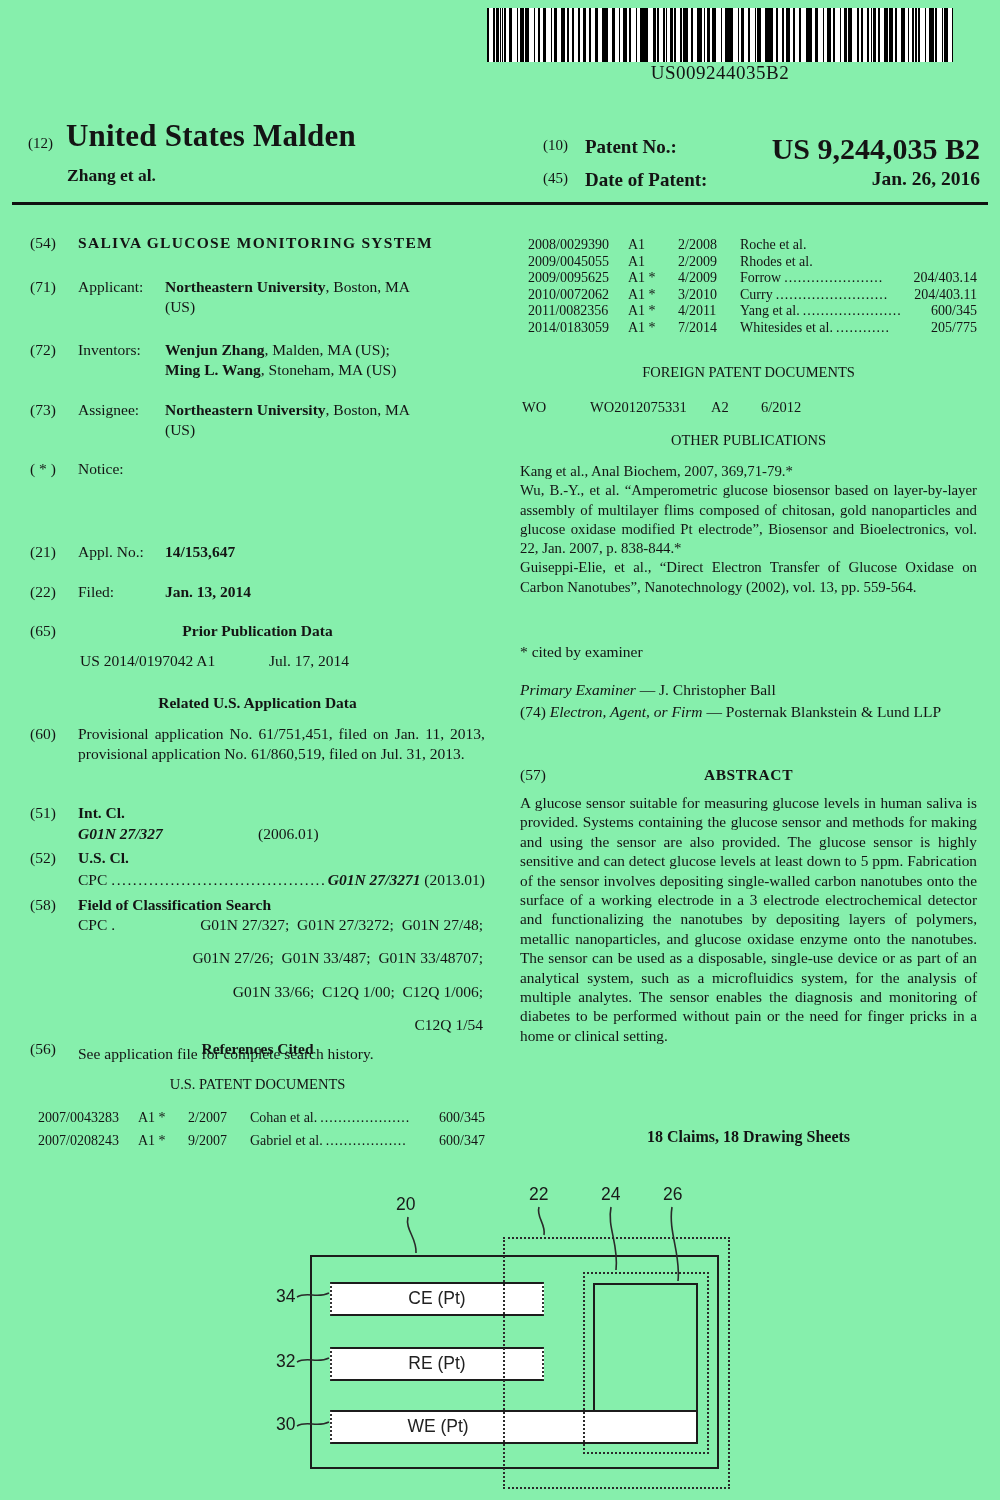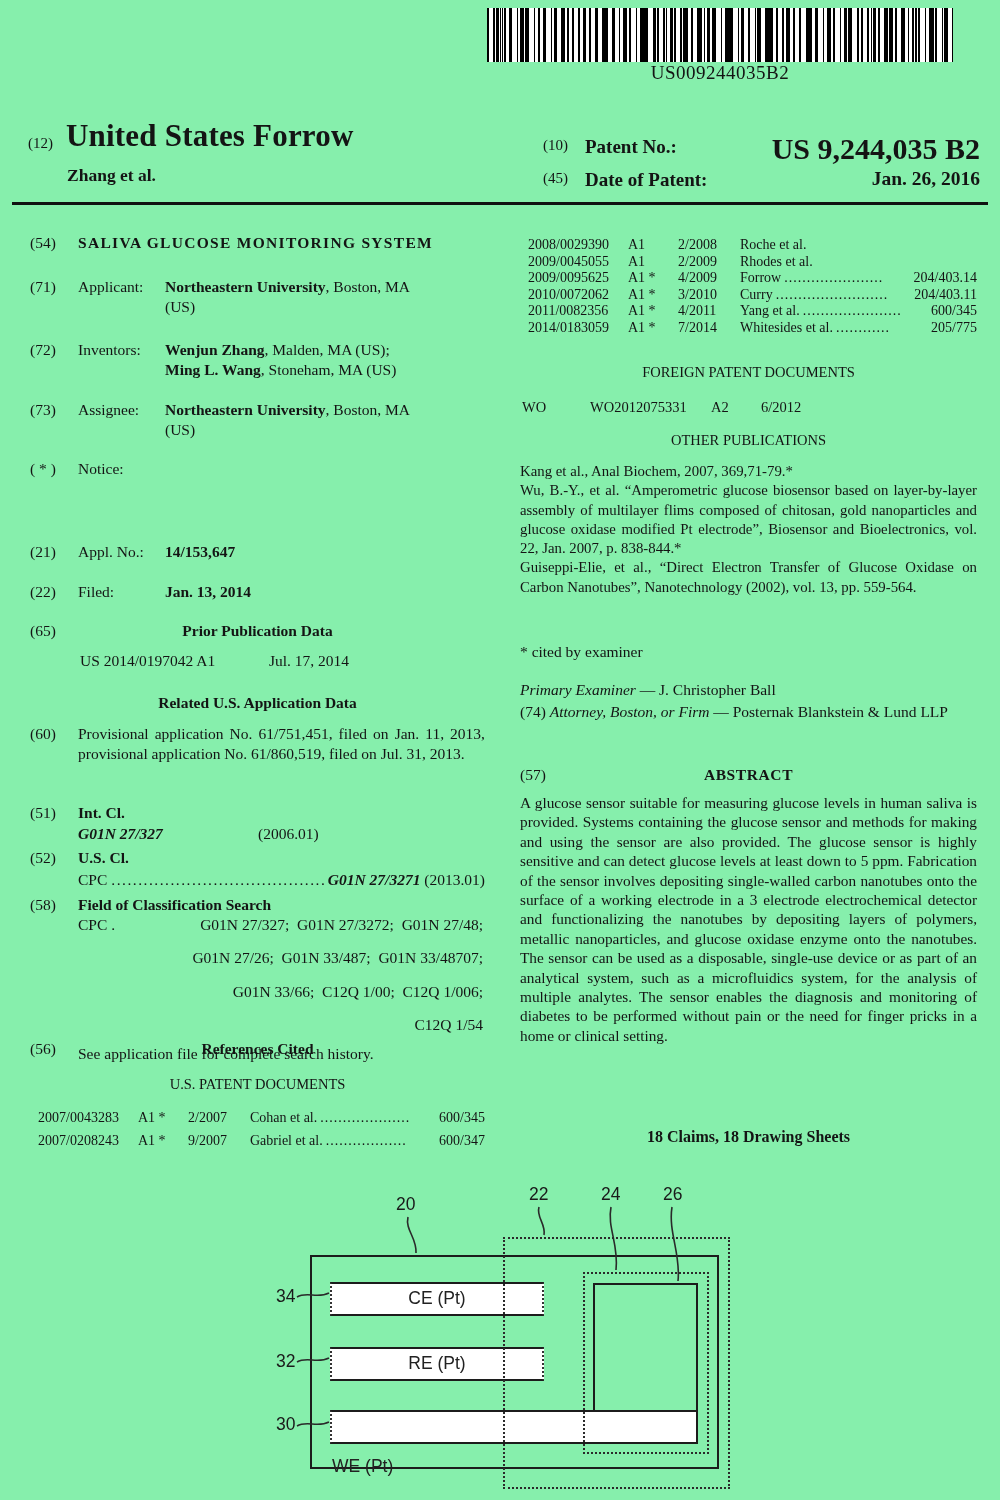--- a/index.html
+++ b/index.html
@@ -60,34 +60,34 @@
   
   .fig{left:0;top:0;width:1000px;height:1500px;font-family:"Liberation Sans","DejaVu Sans",sans-serif;}
   .fig > div{position:absolute;box-sizing:border-box;}
   .rect20{left:310px;top:1255px;width:409px;height:214px;border:2.5px solid #1c1c1c;}
   .rect22{left:503px;top:1237px;width:227px;height:252px;border:2px dotted #2a2a2a;}
   .rect24{left:583px;top:1272px;width:126px;height:182px;border:2px dotted #2a2a2a;}
   .rect26{left:593px;top:1283px;width:105px;height:161px;border:2.5px solid #1c1c1c;}
   .bar{height:34px;background:#fff;border:2.5px solid #1c1c1c;border-left:2px dotted #333;
        font-size:17.5px;line-height:29px;text-align:center;color:#222;}
   .bar.dr{border-right:2px dotted #333;}
-  .welab{position:absolute;left:0;top:0;width:212px;text-align:left;line-height:29px;margin-top:40px;}
+  .welab{position:absolute;left:0;top:0;width:212px;text-align:center;line-height:29px;}
   .figlab{position:absolute;font-size:17.5px;color:#1a1a1a;}
   .leaders{position:absolute;left:0;top:0;pointer-events:none;}
 </style>
 </head>
 <body>
 
 <div class="page">
 
   <div class="abs barcode"></div>
   <div class="abs barcode-text">US009244035B2</div>
 
   <span class="abs hnum" style="left:28px;top:135px;">(12)</span>
-  <span class="abs htitle" style="left:66px;top:118px;">United States Forrow</span>
+  <span class="abs htitle" style="left:66px;top:118px;">United States Malden</span>
   <span class="abs hsub" style="left:67px;top:165px;">Zhang et al.</span>
 
   <div class="abs hrow" style="left:543px;top:136px;">
     <span class="hnum">(10)</span>
     <span class="hlabel">Patent No.:</span>
     <span class="hval1">US 9,244,035 B2</span>
   </div>
   <div class="abs hrow" style="left:543px;top:169px;">
     <span class="hnum">(45)</span>
     <span class="hlabel">Date of Patent:</span>
@@ -296,21 +296,21 @@
       <div class="j">Guiseppi-Elie, et al., “Direct Electron Transfer of Glucose Oxidase on Carbon Nanotubes”, Nanotechnology (2002), vol. 13, pp. 559-564.</div>
     </div>
 
     <div class="blk" style="top:412px;">* cited by examiner</div>
 
     <div class="blk" style="top:450px;">
       <span class="i">Primary Examiner</span><span> — J. Christopher Ball</span>
     </div>
 
     <div class="blk j" style="top:472px;">
-      <span class="pre">(74) </span><span class="i">Attorney, Boston, or Firm</span><span> — Posternak Blankstein &amp; Lund LLP</span>
+      <span class="pre">(74) </span><span class="i">Electron, Agent, or Firm</span><span> — Posternak Blankstein &amp; Lund LLP</span>
     </div>
 
     <div class="blk" style="top:535px;">
       <span class="num">(57)</span>
       <div class="ctr b" style="letter-spacing:.6px;">ABSTRACT</div>
     </div>
 
     <div class="blk j abstract" style="top:563px;">A glucose sensor suitable for measuring glucose levels in human saliva is provided. Systems containing the glucose sensor and methods for making and using the sensor are also provided. The glucose sensor is highly sensitive and can detect glucose levels at least down to 5 ppm. Fabrication of the sensor involves depositing single-walled carbon nanotubes onto the surface of a working electrode in a 3 electrode electrochemical detector and functionalizing the nanotubes by depositing layers of polymers, metallic nanoparticles, and glucose oxidase enzyme onto the nanotubes. The sensor can be used as a disposable, single-use device or as part of an analytical system, such as a microfluidics system, for the analysis of multiple analytes. The sensor enables the diagnosis and monitoring of diabetes to be performed without pain or the need for finger pricks in a home or clinical setting.</div>
 
     <div class="blk ctr b" style="top:897px;font-size:16px;">18 Claims, 18 Drawing Sheets</div>

